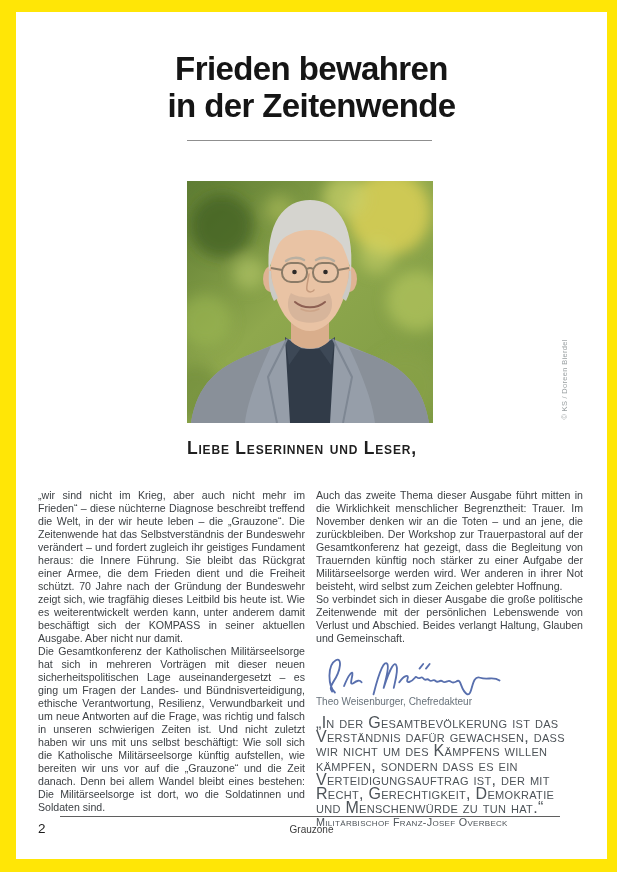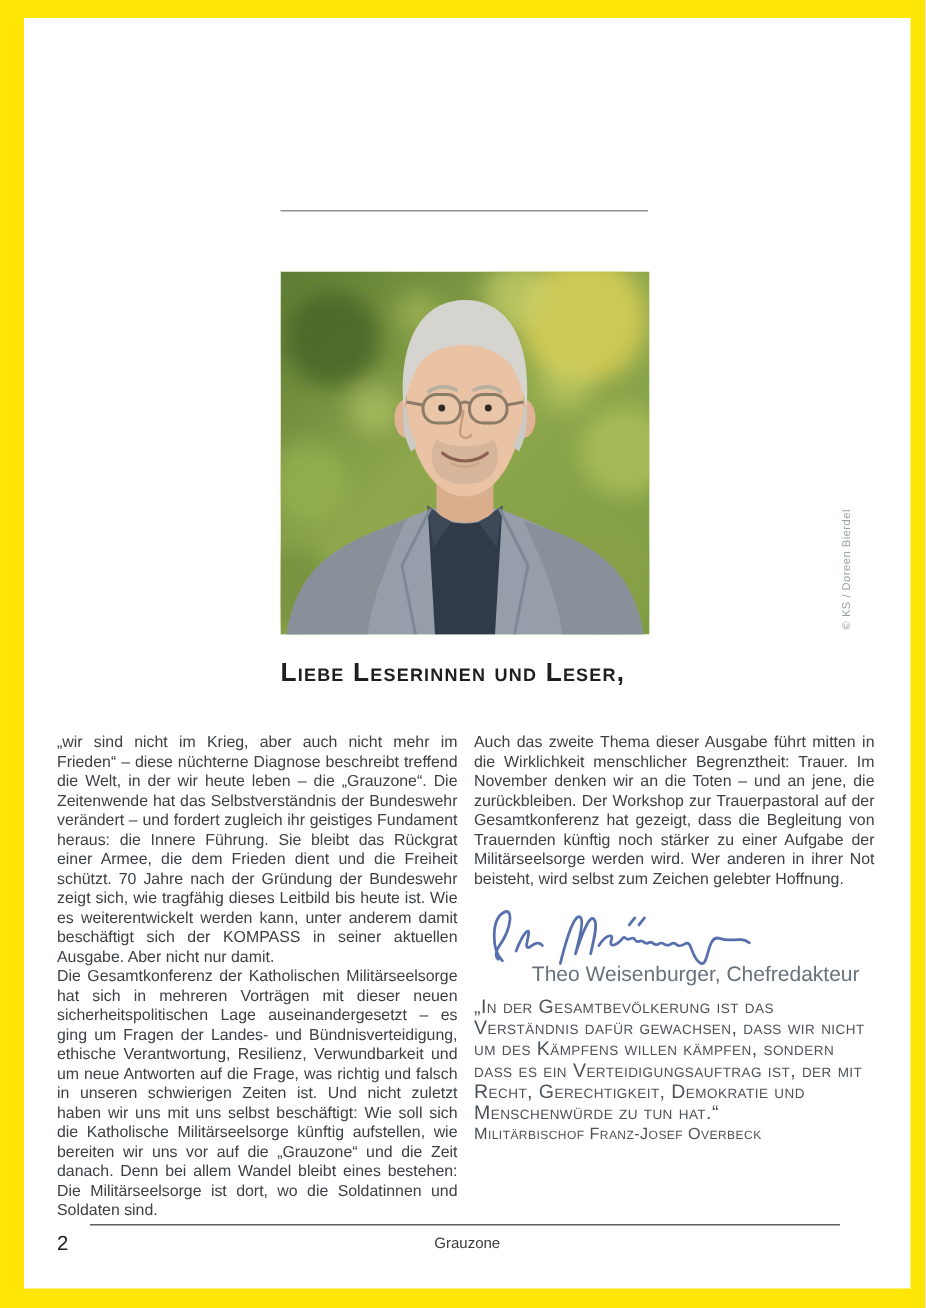--- a/index.html
+++ b/index.html
@@ -41,25 +41,25 @@
     position:absolute; left:22px; top:477px; width:545px;
     display:flex; gap:11px;
   }
   .col {
     width:267px; font-size:10.6px; line-height:13px;
     text-align:justify; color:#3d4145;
   }
   .col p { margin:0; }
   .sig-svg { display:block; width:192px; height:46px; margin:7px 0 0 2px; }
   .sig-name {
-    text-align:right; padding-right:10px; margin-top:-3px;
-    font-size:14px; color:#68727b; line-height:13px;
+    text-align:left; padding-right:10px; margin-top:-3px;
+    font-size:10px; color:#68727b; line-height:13px;
   }
   .quote {
-    margin-top:8px; font-variant:small-caps; font-size:13px;
+    margin-top:8px; font-variant:small-caps; font-size:16px;
     line-height:14.2px; letter-spacing:0.3px; color:#4d5358; text-align:left;
   }
   .quote-attr {
     font-variant:small-caps; font-size:10.8px;
     letter-spacing:0.3px; color:#4d5358; margin-top:1px;
   }
   .footer-rule {
     position:absolute; top:804px; left:44px; width:500px;
     border-top:1px solid #5f5f5f;
   }
@@ -71,20 +71,24 @@
     position:absolute; top:812px; left:0; width:100%;
     text-align:center; font-size:10px; color:#3b3b3b;
   }
 </style>
 </head>
 <body>
 
 <div class="page">
   <div class="inner">
 
+    <div class="title">
+      <div>Frieden bewahren</div>
+      <div>in der Zeitenwende</div>
+    </div>
     <div class="title-rule"></div>
 
     <div class="photo">
       <svg viewBox="0 0 246 242" preserveAspectRatio="none">
         <defs>
           <linearGradient id="bgGrad" x1="0" y1="0" x2="1" y2="1">
             <stop offset="0" stop-color="#5e7c33"></stop>
             <stop offset="0.45" stop-color="#8fa84d"></stop>
             <stop offset="1" stop-color="#7d9a43"></stop>
           </linearGradient>
@@ -154,20 +158,21 @@
 
     <div class="greeting">Liebe Leserinnen und Leser,</div>
 
     <div class="columns">
       <div class="col">
         <p>„wir sind nicht im Krieg, aber auch nicht mehr im Frieden“ – diese nüchterne Diagnose beschreibt treffend die Welt, in der wir heute leben – die „Grauzone“. Die Zeitenwende hat das Selbstverständnis der Bundeswehr verändert – und fordert zugleich ihr geistiges Fundament heraus: die Innere Führung. Sie bleibt das Rückgrat einer Armee, die dem Frieden dient und die Freiheit schützt. 70 Jahre nach der Gründung der Bundeswehr zeigt sich, wie tragfähig dieses Leitbild bis heute ist. Wie es weiterentwickelt werden kann, unter anderem damit beschäftigt sich der KOMPASS in seiner aktuellen Ausgabe. Aber nicht nur damit.</p>
         <p>Die Gesamtkonferenz der Katholischen Militärseelsorge hat sich in mehreren Vorträgen mit dieser neuen sicherheitspolitischen Lage auseinandergesetzt – es ging um Fragen der Landes- und Bündnisverteidigung, ethische Verantwortung, Resilienz, Verwundbarkeit und um neue Antworten auf die Frage, was richtig und falsch in unseren schwierigen Zeiten ist. Und nicht zuletzt haben wir uns mit uns selbst beschäftigt: Wie soll sich die Katholische Militärseelsorge künftig aufstellen, wie bereiten wir uns vor auf die „Grauzone“ und die Zeit danach. Denn bei allem Wandel bleibt eines bestehen: Die Militärseelsorge ist dort, wo die Soldatinnen und Soldaten sind.</p>
       </div>
       <div class="col">
         <p>Auch das zweite Thema dieser Ausgabe führt mitten in die Wirklichkeit menschlicher Begrenztheit: Trauer. Im November denken wir an die Toten – und an jene, die zurückbleiben. Der Workshop zur Trauerpastoral auf der Gesamtkonferenz hat gezeigt, dass die Begleitung von Trauernden künftig noch stärker zu einer Aufgabe der Militärseelsorge werden wird. Wer anderen in ihrer Not beisteht, wird selbst zum Zeichen gelebter Hoffnung.</p>
+        <p>So verbindet sich in dieser Ausgabe die große politische Zeitenwende mit der persönlichen Lebenswende von Verlust und Abschied. Beides verlangt Haltung, Glauben und Gemeinschaft.</p>
 
         <svg class="sig-svg" viewBox="0 0 200 50">
           <g stroke="#4a63a7" stroke-width="2" fill="none" stroke-linecap="round" stroke-linejoin="round" opacity="0.92">
             <path d="M14,44 C6,36 6,14 15,9 C22,5 21,20 12,33 C10,36 8,40 11,43"></path>
             <path d="M24,37 C29,24 34,19 33,25 C32,31 30,36 34,34 C38,31 41,30 43,33"></path>
             <path d="M56,46 C63,18 68,9 71,13 C73,16 70,28 67,39 C75,15 79,10 81,15 C83,19 80,30 78,39"></path>
             <path d="M84,33 C89,25 95,24 93,29 C91,35 97,33 101,28 C103,25 103,30 107,28 C111,26 109,31 113,30 C117,28 116,33 120,31 C124,29 123,34 127,32 C132,29 130,35 136,32 C141,29 139,36 146,32 C152,28 150,42 158,46 C164,48 162,24 172,28 C180,31 186,26 193,31"></path>
             <path d="M106,18 L110,13"></path>
             <path d="M113,18 L117,13"></path>
           </g>

